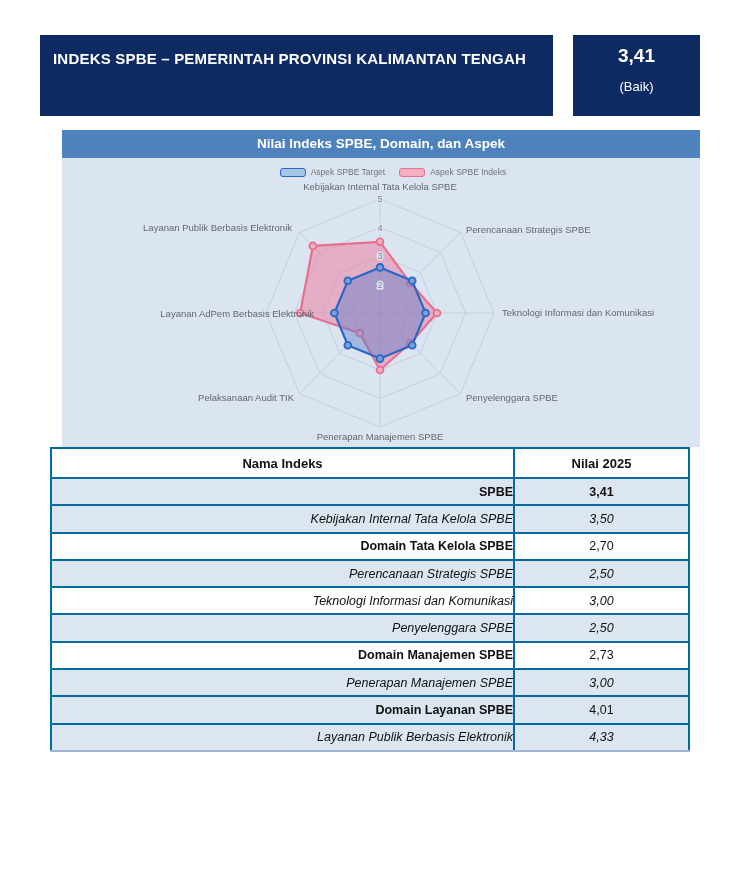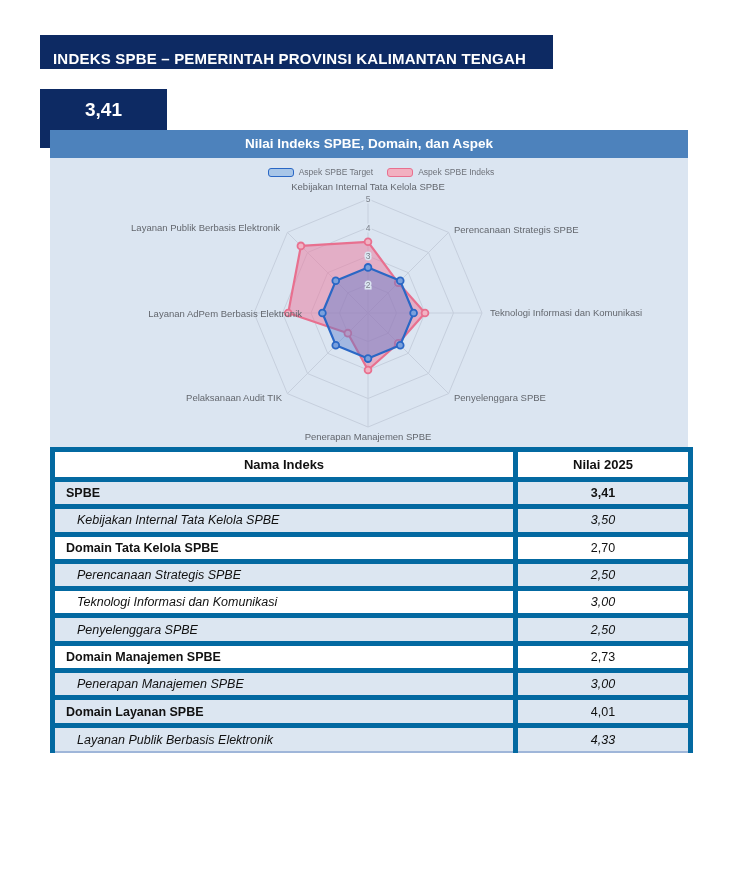--- a/index.html
+++ b/index.html
@@ -1,46 +1,46 @@
 <!DOCTYPE html>
 <html><head>
 <meta charset="utf-8">
 <style>
   * { margin:0; padding:0; box-sizing:border-box; }
   html,body { width:737px; height:888px; background:#ffffff;
               font-family:"Liberation Sans", sans-serif; position:relative; overflow:hidden; }
 
   
-  .header-row { position:absolute; left:40px; top:35px; width:660px; height:81px; display:flex; gap:20px;flex-direction:column; }
+  .header-row { position:absolute; left:40px; top:35px; width:660px; height:81px; display:flex; gap:20px; }
   .title-bar  { width:513px; height:81px; background:#0d2a63; color:#fff; padding:13px 14px 0 13px; }
   .title-bar h1 { font-size:15px; font-weight:bold; line-height:1.42; letter-spacing:0.2px; }
   .score-badge { width:127px; height:81px; background:#0d2a63; color:#fff; text-align:center; padding-top:10px; }
   .score-badge .score { font-size:19px; font-weight:bold; }
   .score-badge .grade { font-size:13px; margin-top:12px; }
 
   
-  .chart-card { position:absolute; left:50px; top:130px; width:638px; }
+  .chart-card { position:absolute; left:62px; top:130px; width:638px; }
   .chart-title { height:28px; background:#4d82bc; color:#fff; font-size:13.5px; font-weight:bold;
                  text-align:center; line-height:28px; }
   .chart-area { position:relative; width:638px; height:289px; background:#dbe5f1; }
   .chart-area svg { position:absolute; left:0; top:0; }
   .legend { position:absolute; left:0; top:9px; width:100%; display:flex; justify-content:center;
             gap:14px; font-size:8.5px; color:#6e727a; align-items:center;padding-left:24px; }
   .legend-item { display:flex; align-items:center; gap:5px; }
   .swatch { display:inline-block; width:26px; height:9px; border:1.5px solid; border-radius:3px; }
 
   
   table.idx { position:absolute; left:50px; top:447px; width:638px; border-collapse:collapse;
               font-size:12.5px; color:#111; table-layout:fixed; }
-  table.idx th, table.idx td { border:5px solid #0369a1; }
+  table.idx th, table.idx td { border:2px solid #0369a1; }
   table.idx th { height:30px; font-weight:bold; text-align:center; background:#fff; font-size:13px; }
   table.idx col.c-name  { width:463px; }
   table.idx col.c-value { width:175px; }
   table.idx td { height:27.3px; }
-  td.name  { text-align:left; padding-left:11px;margin-left:36px; }
+  td.name  { text-align:right; padding-left:11px;margin-left:36px; }
   td.value { text-align:center; }
   tr.shaded td { background:#dce6f1; }
   tr.total .name, tr.total .value { font-weight:bold; }
   tr.domain .name { font-weight:bold; }
   tr.aspect .name { font-style:italic; padding-left:22px; }
   tr.aspect .value { font-style:italic; }
   tbody tr:last-child td { border-bottom:2px solid #9fb6d9; }
 </style>
 </head>
 <body>

